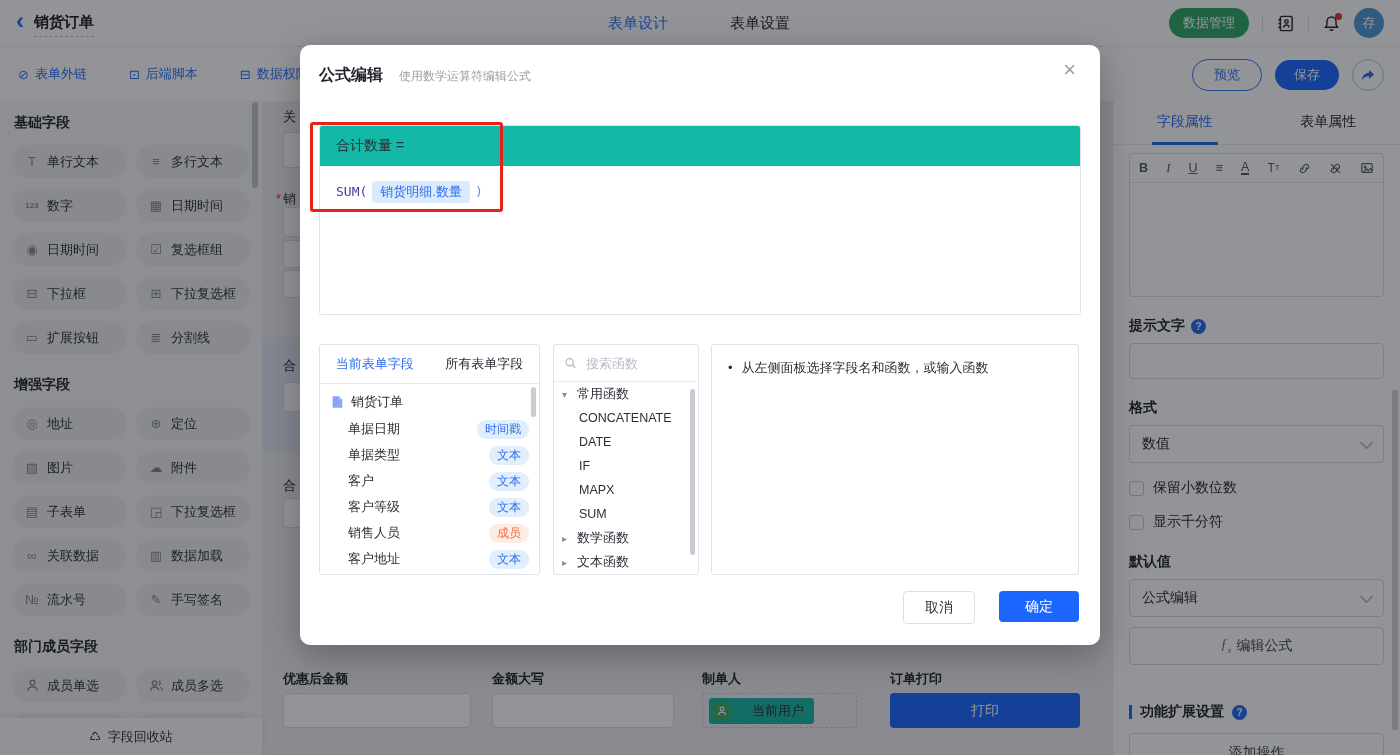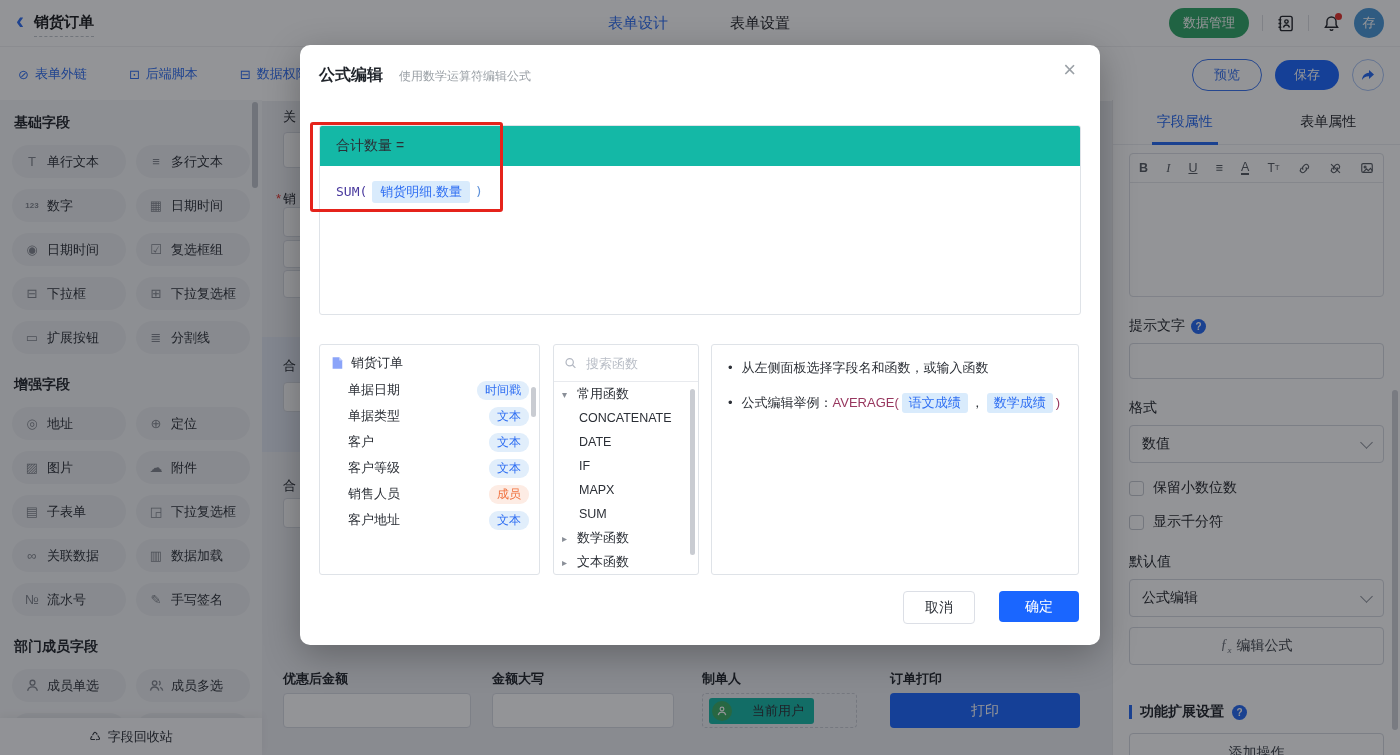--- a/index.html
+++ b/index.html
@@ -62,21 +62,21 @@
   .pp-tabs{height:44px;display:flex;border-bottom:1px solid #ebedf0;margin:0 -16px;font-size:14px;}
   .pp-tab{flex:1;display:flex;align-items:center;justify-content:center;position:relative;cursor:pointer;color:#24262b;}
   .pp-tab.active{color:#2468f2;}
   .pp-tab.active::after{content:"";position:absolute;bottom:-1px;left:50%;transform:translateX(-50%);width:66px;height:3px;background:#2468f2;}
   .rte{margin-top:8px;border:1px solid #dcdfe5;border-radius:4px;height:144px;box-sizing:border-box;background:#fff;}
   .rte-bar{height:28px;border-bottom:1px solid #e6e8ec;display:flex;align-items:center;justify-content:space-between;
     padding:0 9px;color:#555a61;font-size:12.5px;}
   .rt{cursor:pointer;display:inline-flex;align-items:center;line-height:1;}
   .rt.b{font-weight:bold;} .rt.i{font-style:italic;font-family:"Liberation Serif",serif;} .rt.u{text-decoration:underline;}
   .rt.a{border-bottom:2px solid #555a61;} .rt.tt{font-size:12px;} .rt.tt small{font-size:8px;}
-  .pp-label{margin-top:20px;font-size:14px;font-weight:normal;color:#1f2329;display:flex;align-items:center;gap:6px;}
+  .pp-label{margin-top:20px;font-size:14px;font-weight:bold;color:#1f2329;display:flex;align-items:center;gap:6px;}
   .q-icon{width:15px;height:15px;border-radius:50%;background:#2468f2;color:#fff;font-size:10px;font-weight:bold;
     display:inline-flex;align-items:center;justify-content:center;cursor:pointer;}
   .q-icon::before{content:"?";}
   .pp-input{margin-top:8px;width:100%;height:36px;border:1px solid #d6d9e0;border-radius:4px;background:#fff;box-sizing:border-box;}
   .pp-select{margin-top:8px;height:36px;border:1px solid #d6d9e0;border-radius:4px;background:#fff;display:flex;
     align-items:center;padding:0 12px;font-size:14px;color:#24262b;cursor:pointer;}
   .chev{width:8px;height:8px;border-right:1.5px solid #8a8f98;border-bottom:1.5px solid #8a8f98;
     transform:rotate(45deg);margin-left:auto;margin-top:-4px;}
   .cb-row{margin-top:16px;display:flex;align-items:center;gap:9px;font-size:14px;color:#24262b;cursor:pointer;}
   .cb{width:15px;height:15px;border:1px solid #c6cad1;border-radius:3px;background:#fff;box-sizing:border-box;}
@@ -449,20 +449,24 @@
       <div class="fx-head">合计数量 =</div>
       <div class="fx-body">
         <span class="fx-fn">SUM(</span><span class="fx-chip">销货明细.数量</span><span class="fx-end">)</span>
       </div>
     </div>
 
     <span class="m-col-label" style="left:19px;">可用变量</span>
     <span class="m-col-label" style="left:253px;">函数</span>
 
     <div class="panel" style="left:19px;width:221px;">
+      <div class="vp-tabs">
+        <span class="vp-tab active">当前表单字段</span>
+        <span class="vp-tab">所有表单字段</span>
+      </div>
       <div class="v-root">
         <svg width="14" height="14" viewBox="0 0 16 16">
           <path d="M3 1.5h7.5L14 5v9.5H3z" fill="#8ba4f9"></path>
             <path d="M10.5 1.5L14 5h-3.5z" fill="#c3d0fb"></path>
         </svg>
         <span>销货订单</span>
       </div>
       <div class="v-row">
           <span>单据日期</span>
           <span class="v-badge blue">时间戳</span>
@@ -515,25 +519,20 @@
         <span class="tri">▸</span>
         <span>文本函数</span>
       </div>
       <span class="fn-thumb"></span>
     </div>
 
     <div class="panel hint" style="left:411px;width:368px;">
       <div class="hint-row">
         <span>从左侧面板选择字段名和函数，或输入函数</span>
       </div>
-      <div class="hint-row">
-        <span>
-          <span>公式编辑举例：</span><span class="h-fn">AVERAGE(</span><span class="h-chip">语文成绩</span><span>，</span><span class="h-chip">数学成绩</span><span class="h-fn">)</span>
-        </span>
-      </div>
     </div>
 
     <div class="m-footer">
       <span class="btn-cancel">取消</span>
       <span class="btn-ok">确定</span>
     </div>
   </div>
 
   <div class="red-box"></div>
 </div>

